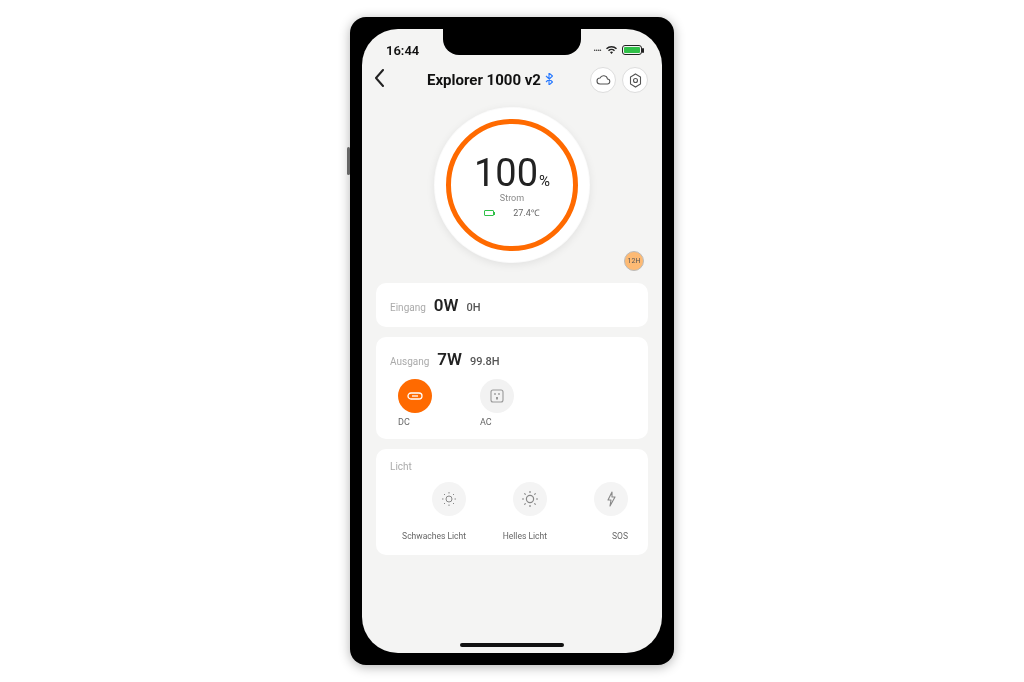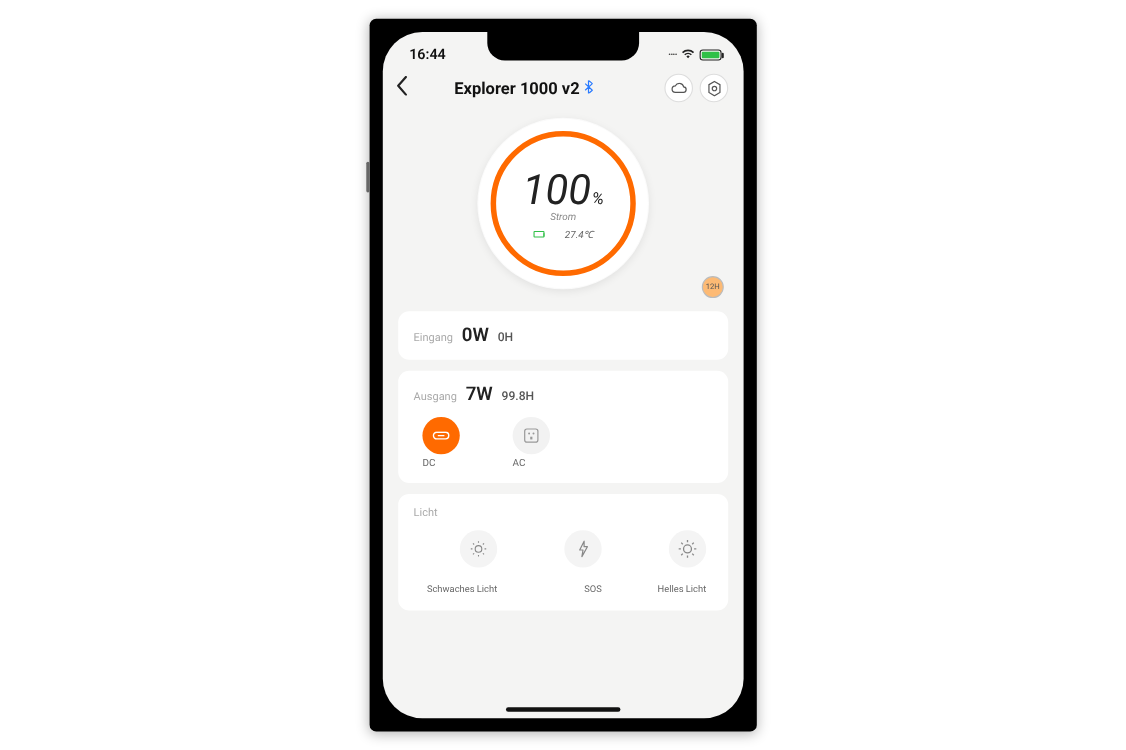--- a/index.html
+++ b/index.html
@@ -6,23 +6,23 @@
   body {
     width: 1024px;
     height: 682px;
     background: #fff;
     font-family: -apple-system, BlinkMacSystemFont, "Segoe UI", Roboto, Helvetica, Arial, sans-serif;
     display: flex;
     align-items: center;
     justify-content: center;
   }
   .phone {
-    width: 352px;
+    width: 324px;
     height: 648px;
-    border-radius: 6px;
+    border-radius: 16px;
     background: #000;
     padding: 12px;
     position: relative;
     box-shadow: 0 2px 12px rgba(0,0,0,0.3);
   }
   .phone::before { 
     content:"";
     position:absolute;
     left:-3px; top:130px;
     width:3px; height:28px;
@@ -97,21 +97,21 @@
     background:#fff;
     box-shadow: 0 2px 8px rgba(0,0,0,0.08), inset 0 0 0 1px rgba(0,0,0,0.02);
     display:flex; align-items:center; justify-content:center;
     position:relative;
   }
   .gauge .ring{
     position:absolute; inset:12px;
     border:5px solid #ff6a00;
     border-radius:50%;
   }
-  .gauge-center{ text-align:center;font-style:italic; }
+  .gauge-center{ text-align:center; }
   .gauge-val{ font-size:38px; font-weight:400; color:#222; display:inline-block;}
   .gauge-pct{ font-size:15px; color:#222; margin-left:1px;}
   .gauge-label{ font-size:9px; color:#888; margin-top:-2px;}
   .gauge-temp{ font-size:9px; color:#666; margin-top:3px; display:flex; align-items:center; justify-content:center; gap:19px;}
   .temp-batt{
     width:10px; height:6px; border:0.6px solid #30c048; border-radius:1px; position:relative;
   }
   .temp-batt::after{content:""; position:absolute; right:-1.5px; top:1px; width:1px; height:3px; background:#30c048;}
   .badge-12h{
     position:absolute; right:18px; bottom:-6px;
@@ -277,42 +277,42 @@
                   <line x1="13" y1="13" x2="14" y2="14"></line>
                   <line x1="4" y1="14" x2="5" y2="13"></line>
                   <line x1="13" y1="5" x2="14" y2="4"></line>
                 </g>
               </svg>
           </div>
           <span class="light-lbl">Schwaches Licht</span>
         </div>
         <div class="light">
           <div class="light-icon">
-            <svg width="11" height="16" viewBox="0 0 11 16">
-                <path d="M6 1 L2 9 h3 l-1 6 5 -9 h-3 Z" fill="none" stroke="#888" stroke-width="1.1" stroke-linejoin="round"></path>
-              </svg>
-          </div>
-          <span class="light-lbl">SOS</span>
-        </div>
-        <div class="light">
-          <div class="light-icon">
             <svg width="18" height="18" viewBox="0 0 18 18">
                 <circle cx="9" cy="9" r="3.6" fill="none" stroke="#888" stroke-width="1.2"></circle>
                 <g stroke="#888" stroke-width="1.2">
                   <line x1="9" y1="1" x2="9" y2="3"></line>
                   <line x1="9" y1="15" x2="9" y2="17"></line>
                   <line x1="1" y1="9" x2="3" y2="9"></line>
                   <line x1="15" y1="9" x2="17" y2="9"></line>
                   <line x1="3.3" y1="3.3" x2="4.7" y2="4.7"></line>
                   <line x1="13.3" y1="13.3" x2="14.7" y2="14.7"></line>
                   <line x1="3.3" y1="14.7" x2="4.7" y2="13.3"></line>
                   <line x1="13.3" y1="4.7" x2="14.7" y2="3.3"></line>
                 </g>
               </svg>
           </div>
           <span class="light-lbl">Helles Licht</span>
         </div>
+        <div class="light">
+          <div class="light-icon">
+            <svg width="11" height="16" viewBox="0 0 11 16">
+                <path d="M6 1 L2 9 h3 l-1 6 5 -9 h-3 Z" fill="none" stroke="#888" stroke-width="1.1" stroke-linejoin="round"></path>
+              </svg>
+          </div>
+          <span class="light-lbl">SOS</span>
+        </div>
       </div>
     </div>
 
     <div class="home-ind"></div>
   </div>
 </div>
 
 </body></html>

